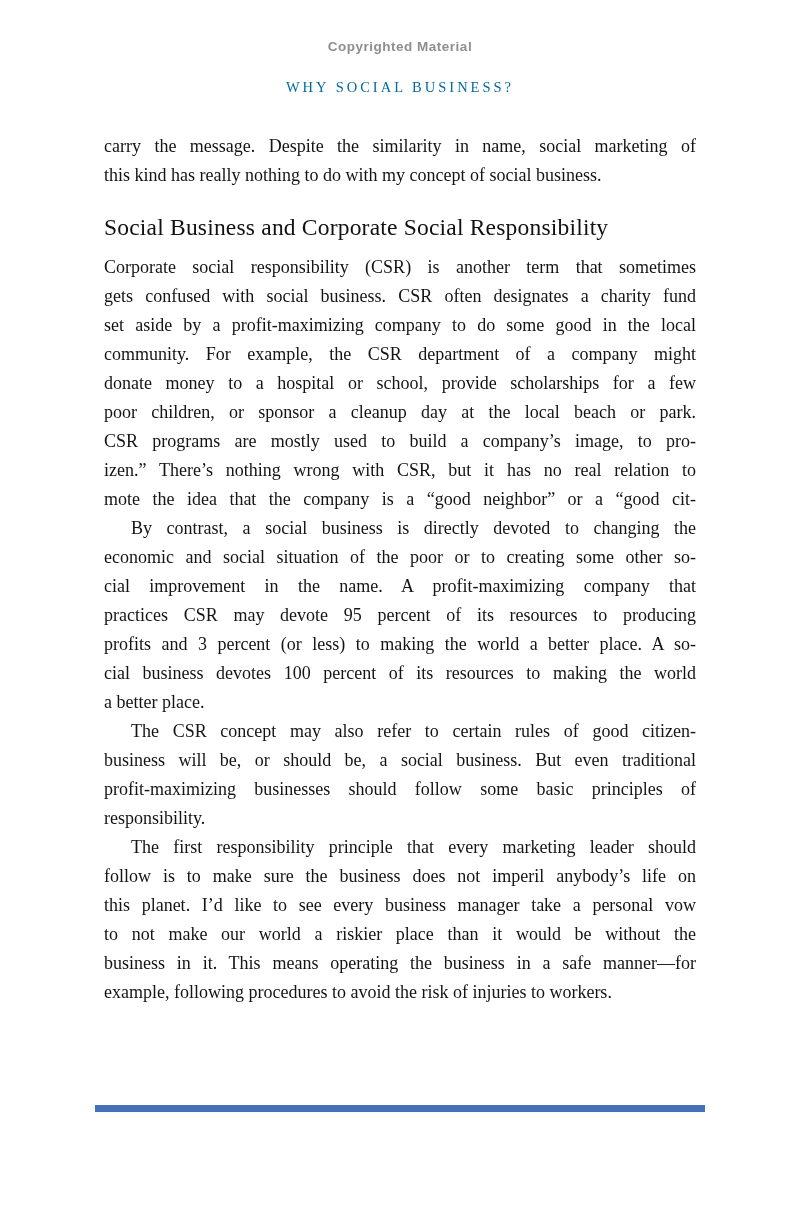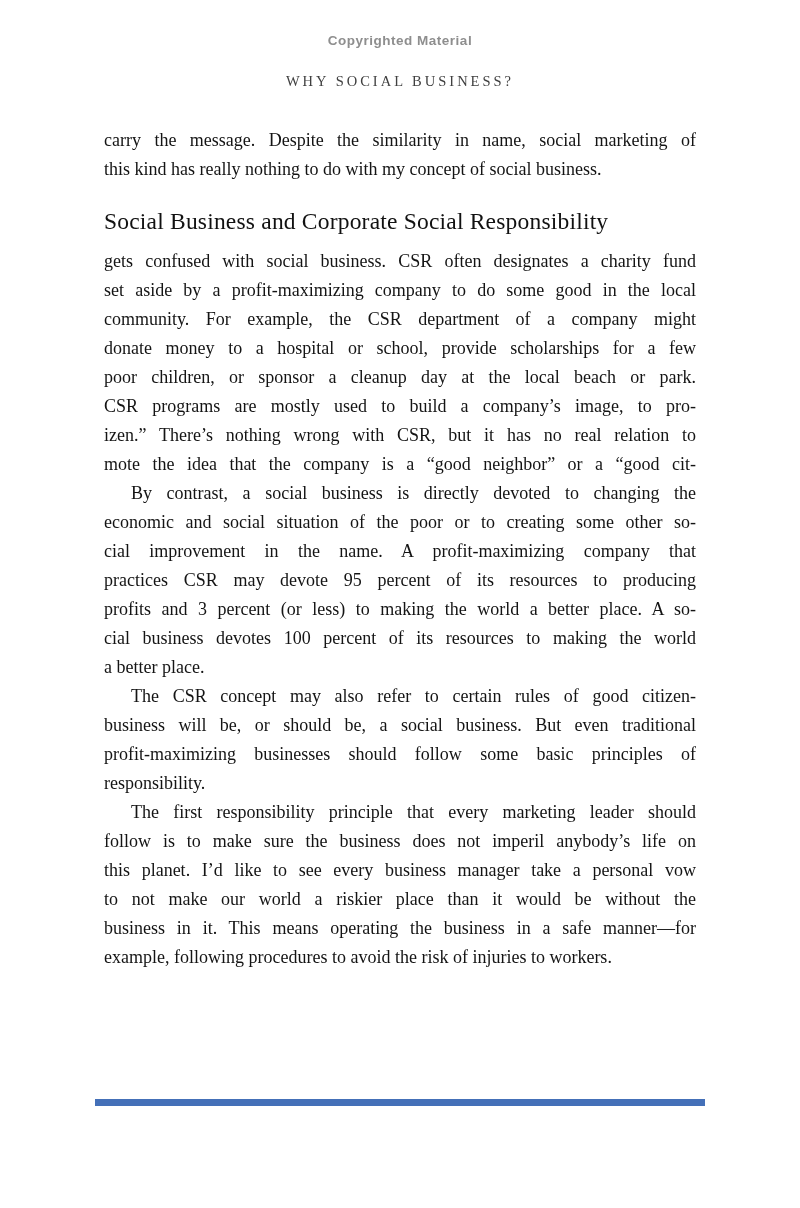--- a/index.html
+++ b/index.html
@@ -1,42 +1,42 @@
 <!DOCTYPE html>
 <html><head>
 <meta charset="utf-8">
 <style>
   * { margin: 0; padding: 0; box-sizing: border-box; }
   html, body { background: #ffffff; }
   .page {
     position: relative;
     width: 800px;
     height: 1100px;
-    margin: 6px auto;
+    margin: 12px auto;
     background: #ffffff;
     overflow: hidden;
     font-family: "Liberation Serif", "DejaVu Serif", serif;
     color: #1a1a1a;
   }
   .copyright-top {
     padding-top: 27px;
     text-align: center;
     font-family: "Liberation Sans", "DejaVu Sans", sans-serif;
     font-weight: bold;
     font-size: 13.5px;
     letter-spacing: 0.5px;
     color: #8e8e8e;
   }
   .running-header {
     margin-top: 25px;
     text-align: center;
     font-family: "Liberation Serif", "DejaVu Serif", serif;
     font-size: 14.5px;
     letter-spacing: 3px;
-    color: #404040;
+    color: #0369a1;
   }
   .text-block {
     width: 592px;
     margin: 36px auto 0 auto;
     font-size: 18px;
     line-height: 29px;
     color: #141414;
   }
   .section-heading {
     margin: 23px 0 11px 0;
@@ -101,20 +101,21 @@
   <div class="text-block">
     <div class="para" id="intro-para">
         <div class="line">carry the message. Despite the similarity in name, social marketing of</div>
         <div class="line last">this kind has really nothing to do with my concept of social business.</div>
       </div>
 
     <h2 class="section-heading">Social Business and Corporate Social Responsibility</h2>
 
     <div id="body-paras">
         <div class="para">
+          <div class="line">Corporate social responsibility (CSR) is another term that sometimes</div>
           <div class="line">gets confused with social business. CSR often designates a charity fund</div>
           <div class="line">set aside by a profit-maximizing company to do some good in the local</div>
           <div class="line">community. For example, the CSR department of a company might</div>
           <div class="line">donate money to a hospital or school, provide scholarships for a few</div>
           <div class="line">poor children, or sponsor a cleanup day at the local beach or park.</div>
           <div class="line">CSR programs are mostly used to build a company’s image, to pro-</div>
           <div class="line">izen.” There’s nothing wrong with CSR, but it has no real relation to</div>
           <div class="line">mote the idea that the company is a “good neighbor” or a “good cit-</div>
         </div>
         <div class="para">

